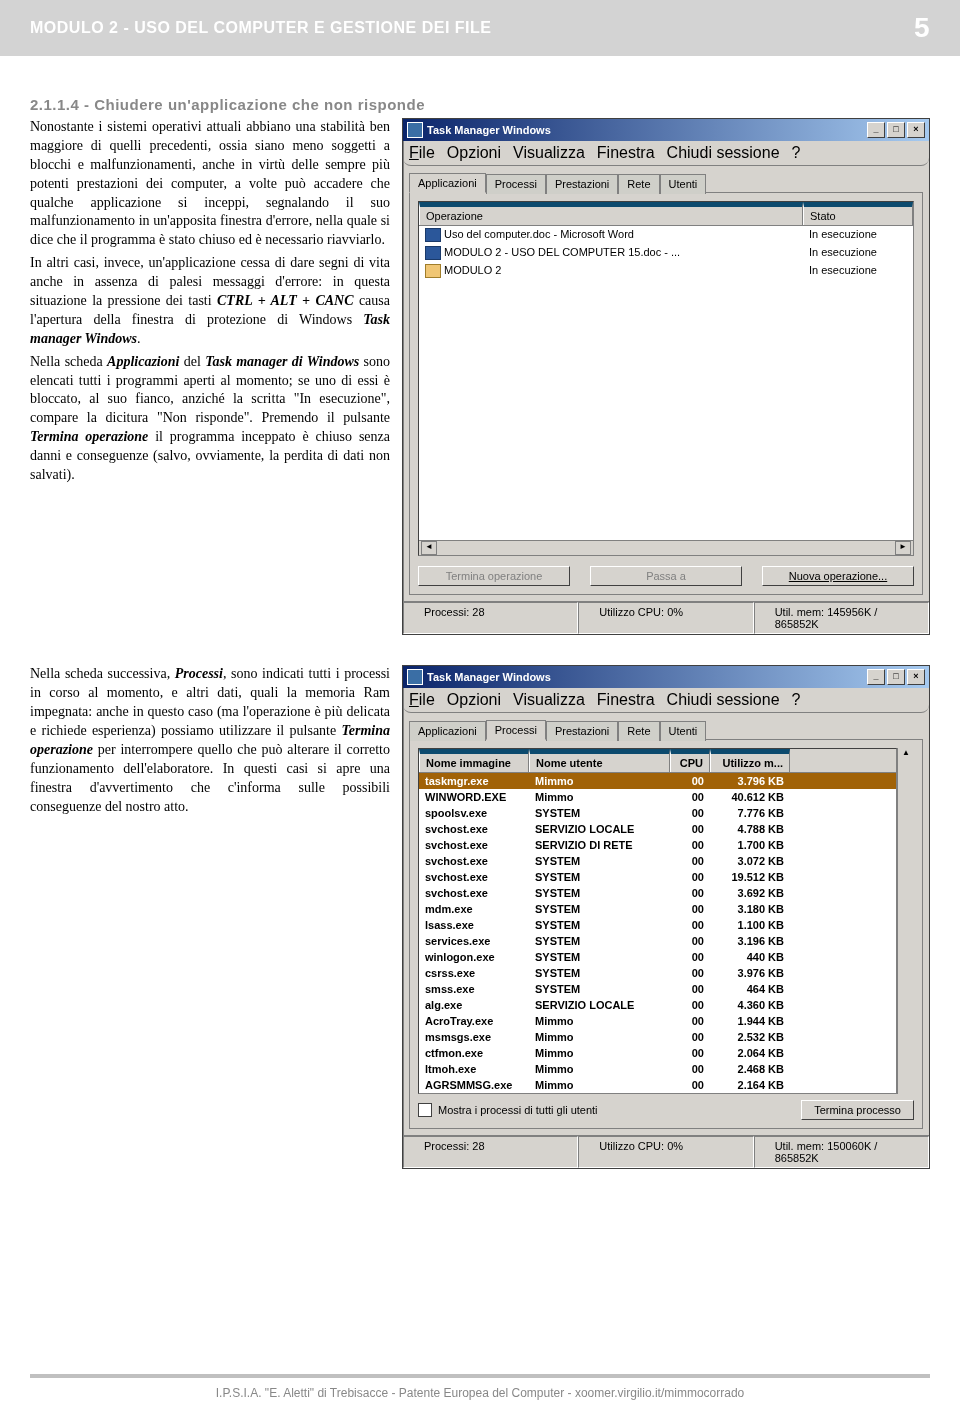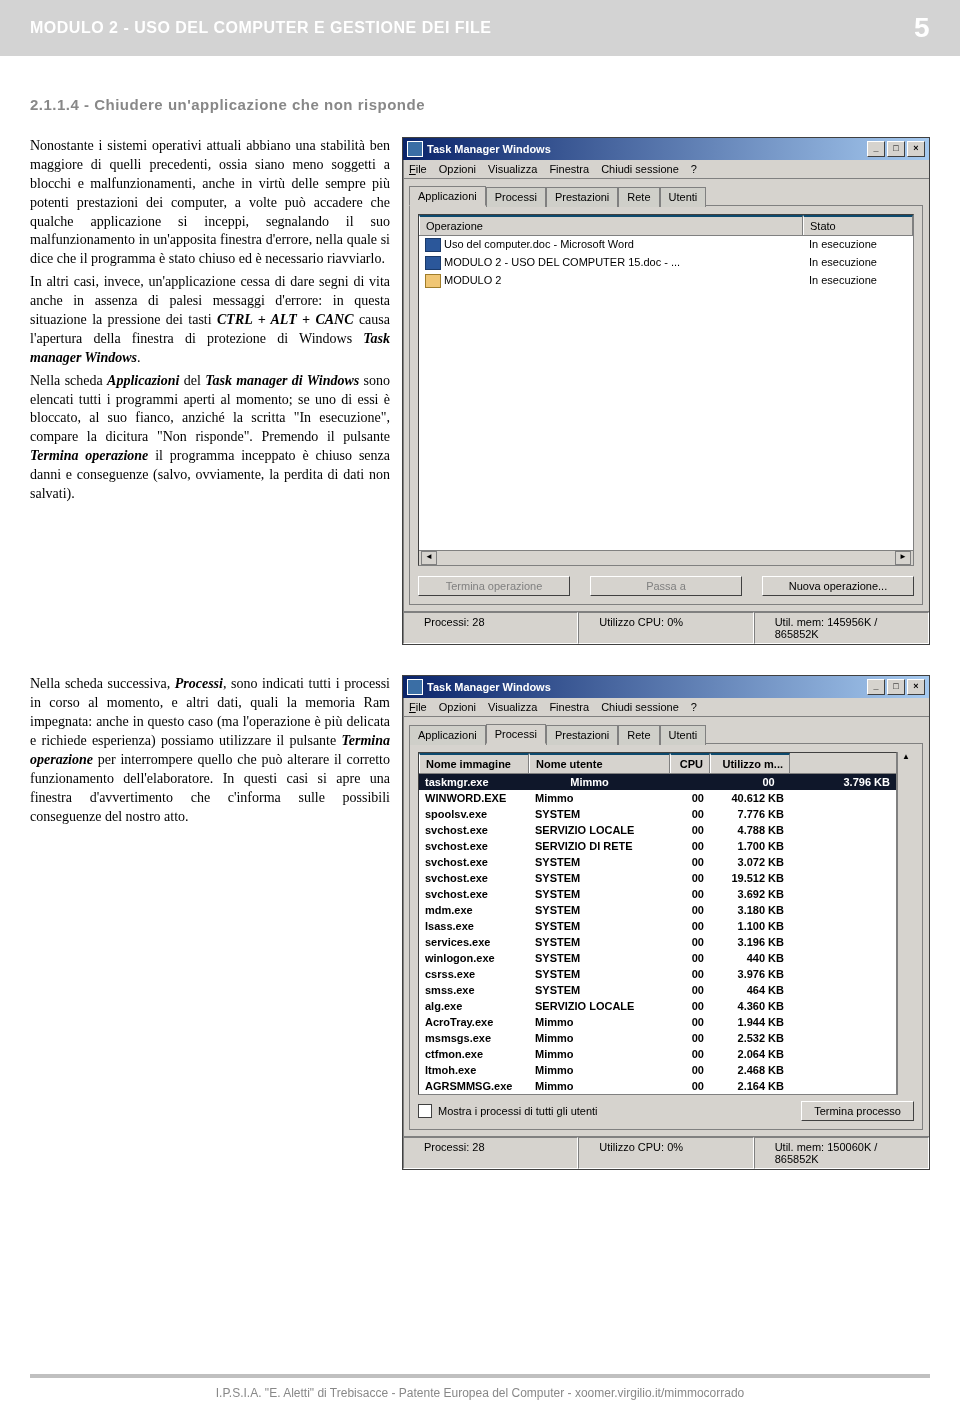--- a/index.html
+++ b/index.html
@@ -34,21 +34,21 @@
   }
   .content {
     padding: 40px 30px 0 30px;
   }
   .section-title {
     color: #888;
     font-family: Verdana, Arial, sans-serif;
     font-weight: bold;
     font-size: 15px;
     letter-spacing: 0.5px;
-    margin-bottom: 24px;
+    margin-bottom: 5px;
   }
   .two-col {
     display: flex;
     gap: 12px;
   }
   .text-col {
     width: 360px;
     font-size: 14px;
     text-align: justify;
     line-height: 1.35;
@@ -94,22 +94,23 @@
     font-size: 9px;
     text-align: center;
     line-height: 12px;
     color:#000;
     font-weight: bold;
   }
   .tm-menu {
     padding: 3px 6px;
     display: flex;
     gap: 12px;
-    font-size: 11px;
+    font-size: 16px;
     border-bottom: 1px solid #808080;
+    border-radius: 8px;
   }
   .tm-menu span u { text-decoration: underline; }
   .tab-strip {
     padding: 6px 6px 0 6px;
     display: flex;
     gap: 0;
     font-size: 11px;
   }
   .tab {
     padding: 3px 8px;
@@ -142,21 +143,21 @@
     font-size: 11px;
   }
   .lv-header {
     display: flex;
     background: #d6d3ce;
     border-bottom: 1px solid #808080;
   }
   .lv-header div {
     padding: 3px 6px;
     border-right: 1px solid #808080;
-    border-top: 2px solid #0c4a6e;
+    border-top: 5px solid #0c4a6e;
     border-left: 1px solid #fff;
     font-size: 11px;
     box-sizing: border-box;
   }
   .lv-row {
     display: flex;
     padding: 1px 0;
   }
   .lv-row div {
     padding: 1px 6px;
@@ -196,35 +197,35 @@
     flex:1;
     padding: 3px 6px;
     background: #d6d3ce;
     border: 1px solid #fff;
     border-right-color:#404040;
     border-bottom-color:#404040;
     font-size: 11px;
     text-align: center;
     color: #808080;
   }
-  .winbutton.enabled { color:#000; }
+  .winbutton.enabled { color:#000; text-decoration: underline;}
   .tm-status {
     border-top: 1px solid #808080;
     display: flex;
     font-size: 11px;
     background:#d6d3ce;
   }
   .tm-status div {
     padding: 3px 20px;
     border: 1px solid #fff;
     border-top-color:#808080;
     border-left-color:#808080;
     flex:1;
   }
-  .lv-row.selected { background:#0f172a; color:#fff;justify-content:space-between; }
+  .lv-row.selected { background:#a16207; color:#fff; }
   .checkbox-row {
     display:flex;align-items:center;gap:6px;
     font-size:11px;margin-top:6px;
   }
   .cb {
     width:12px;height:12px;border:1px solid #404040;background:#fff;
   }
   .footer {
     position: absolute;
     bottom: 20px;

